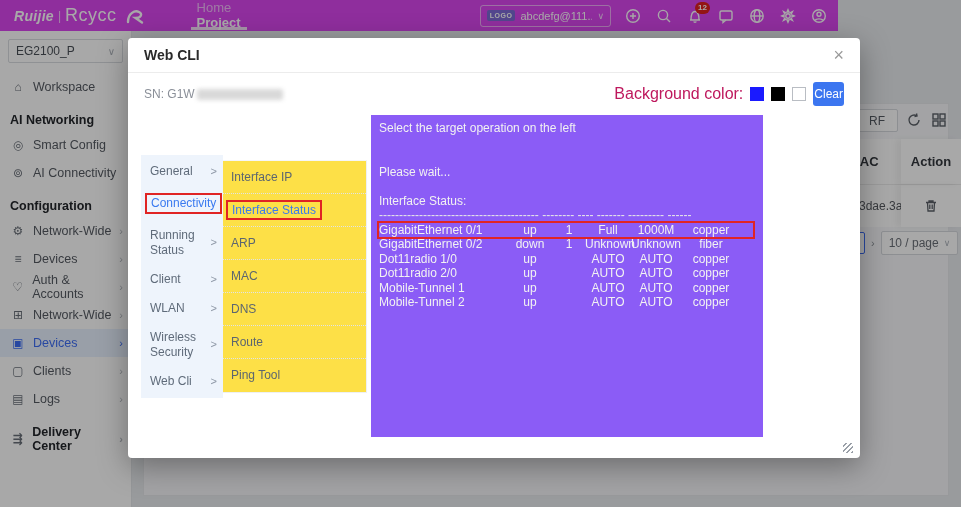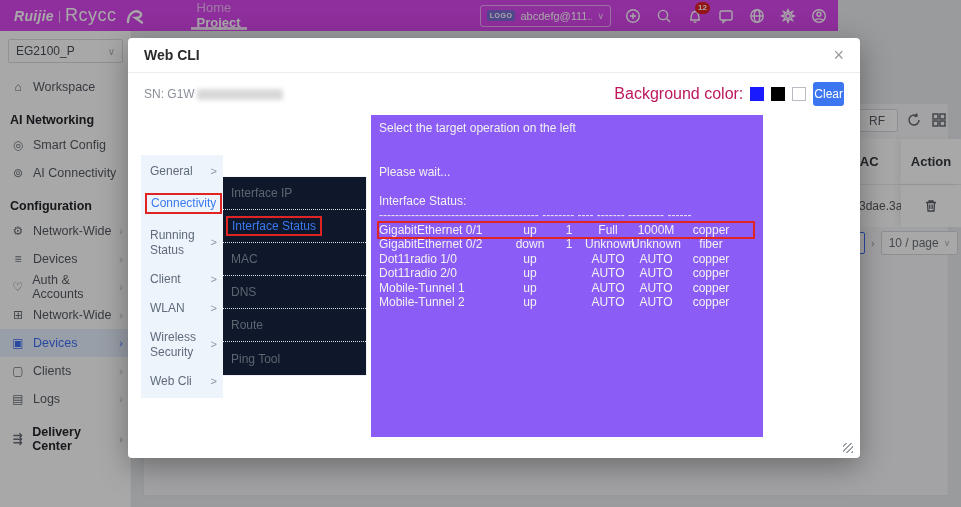--- a/index.html
+++ b/index.html
@@ -73,21 +73,21 @@
   .swatch.blue { background:#1a1aff; }
   .swatch.black { background:#000; }
   .swatch.white { background:#fff; border:1px solid #b9bdc3; }
   .clear-btn { height:24px; padding:0 1px; background:#3c76f0; color:#fff; border:none; border-radius:3px; font-size:12px; cursor:pointer; }
   .m-body { display:flex; align-items:center; padding:0 16px 0 13px; }
   .menu-l { width:82px; background:#eef4fc; padding:2px 0; }
   .menu-l li { list-style:none; display:flex; align-items:center; padding:7px 6px 7px 9px; color:#5f6b7a; cursor:pointer; line-height:15px; }
   .menu-l .lbl { flex:1; }
   .menu-l .chev { color:#8d97a5; font-size:11px; margin-left:2px; }
   .menu-l li.active .lbl-in { color:#3a7af0; }
-  .menu-s { width:144px; background:#0f172a; border-right:1px solid #eef0f3; border-bottom:1px solid #eef0f3; border-top:1px solid #f5f6f8; }
+  .menu-s { width:144px; background:#fde047; border-right:1px solid #eef0f3; border-bottom:1px solid #eef0f3; border-top:1px solid #f5f6f8; }
   .menu-s li { list-style:none; height:33px; display:flex; align-items:center; padding:0 8px; color:#5c6670; border-bottom:1px dotted #dfe3e8; cursor:pointer; }
   .menu-s li:last-child { border-bottom:none; }
   .menu-s li.active .lbl-in { color:#3a7af0; }
   .redbox { border:2px solid #e02424; padding:1px 4px; margin-left:-5px; display:inline-block; }
   .terminal { margin-left:4px; width:392px; height:322px; background:#8b5cf6; color:#f2f2f2; padding:6px 4px 6px 8px; font-size:12px; line-height:14.5px; overflow:hidden; white-space:nowrap; }
   .t-line { height:14.5px; }
   .t-grid { display:grid; grid-template-columns:128px 46px 32px 46px 50px 60px; height:14.5px; align-items:center; }
   .t-grid span { text-align:center; }
   .t-grid span:first-child { text-align:left; }
   .t-grid.hl { outline:2px solid #e02424; outline-offset:0; width:calc(100% - 6px); }
@@ -320,20 +320,23 @@
     <span class="lbl"><span class="lbl-in">Web Cli</span></span>
     <span class="chev">&gt;</span>
   </li>
       </ul>
     <ul class="menu-s" id="menu-sub">
         <li class="">
           <span class="lbl-in">Interface IP</span>
         </li>
         <li class="active">
           <span class="redbox lbl-in">Interface Status</span>
+        </li>
+        <li class="">
+          <span class="lbl-in">ARP</span>
         </li>
         <li class="">
           <span class="lbl-in">MAC</span>
         </li>
         <li class="">
           <span class="lbl-in">DNS</span>
         </li>
         <li class="">
           <span class="lbl-in">Route</span>
         </li>

